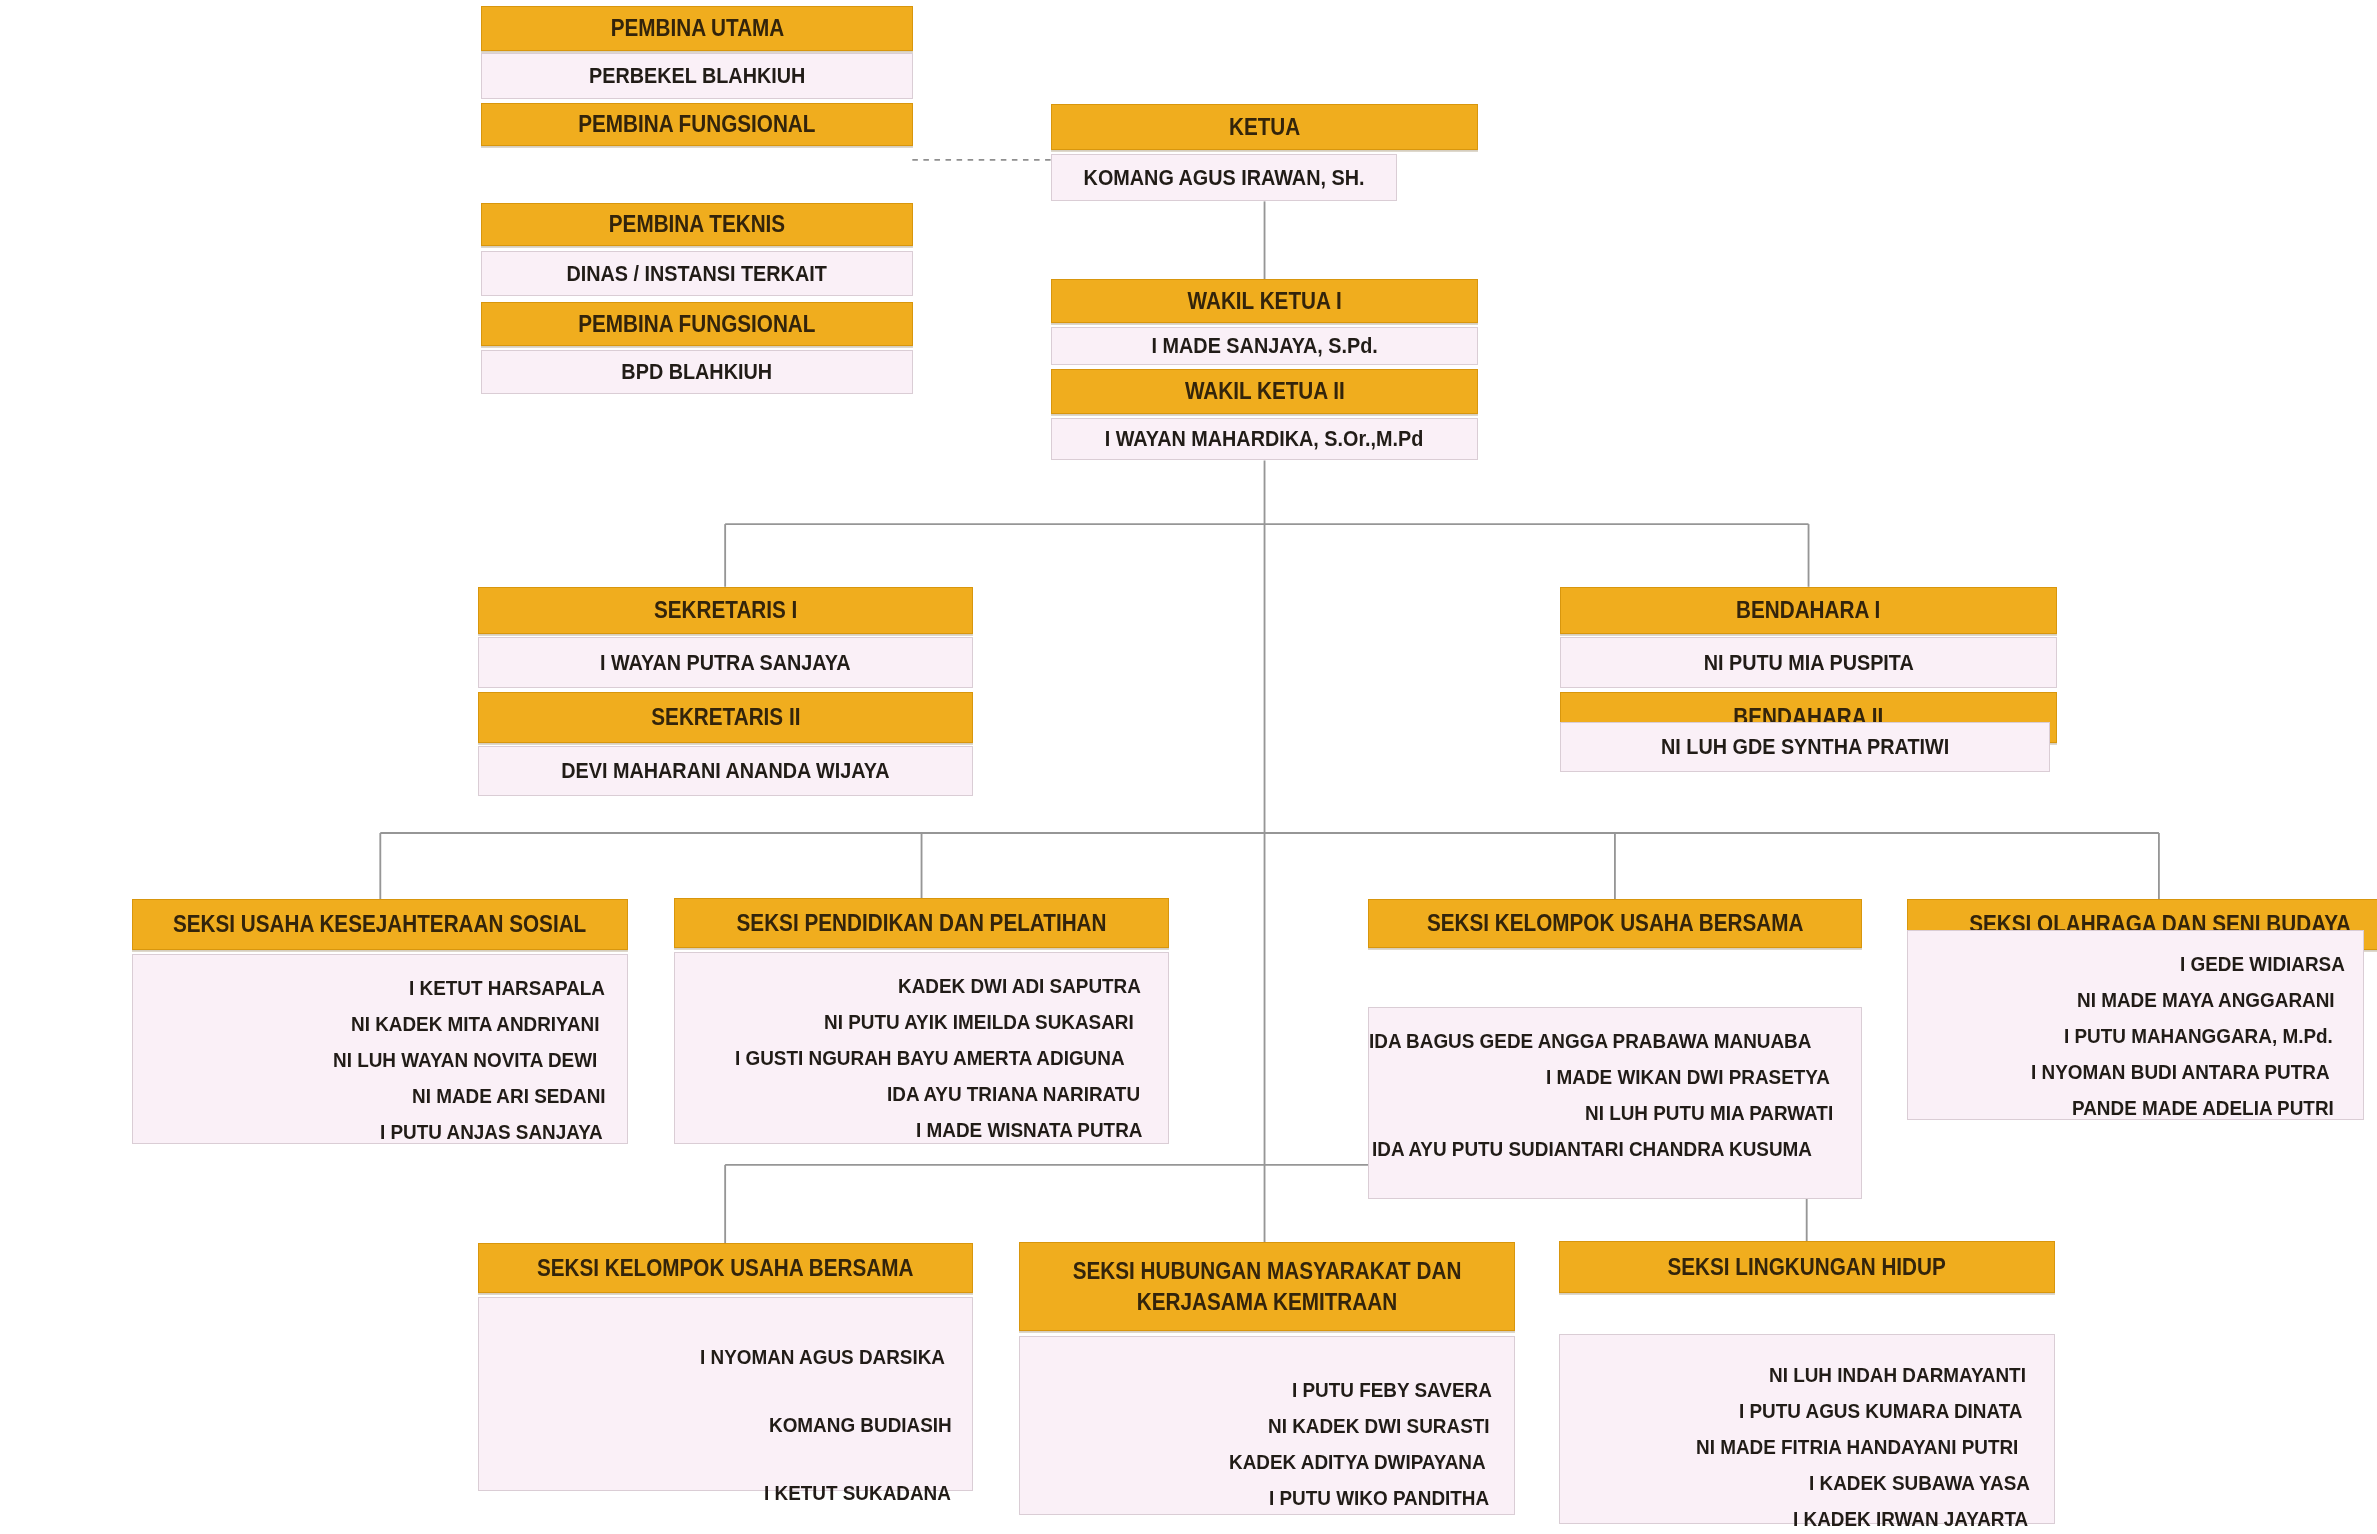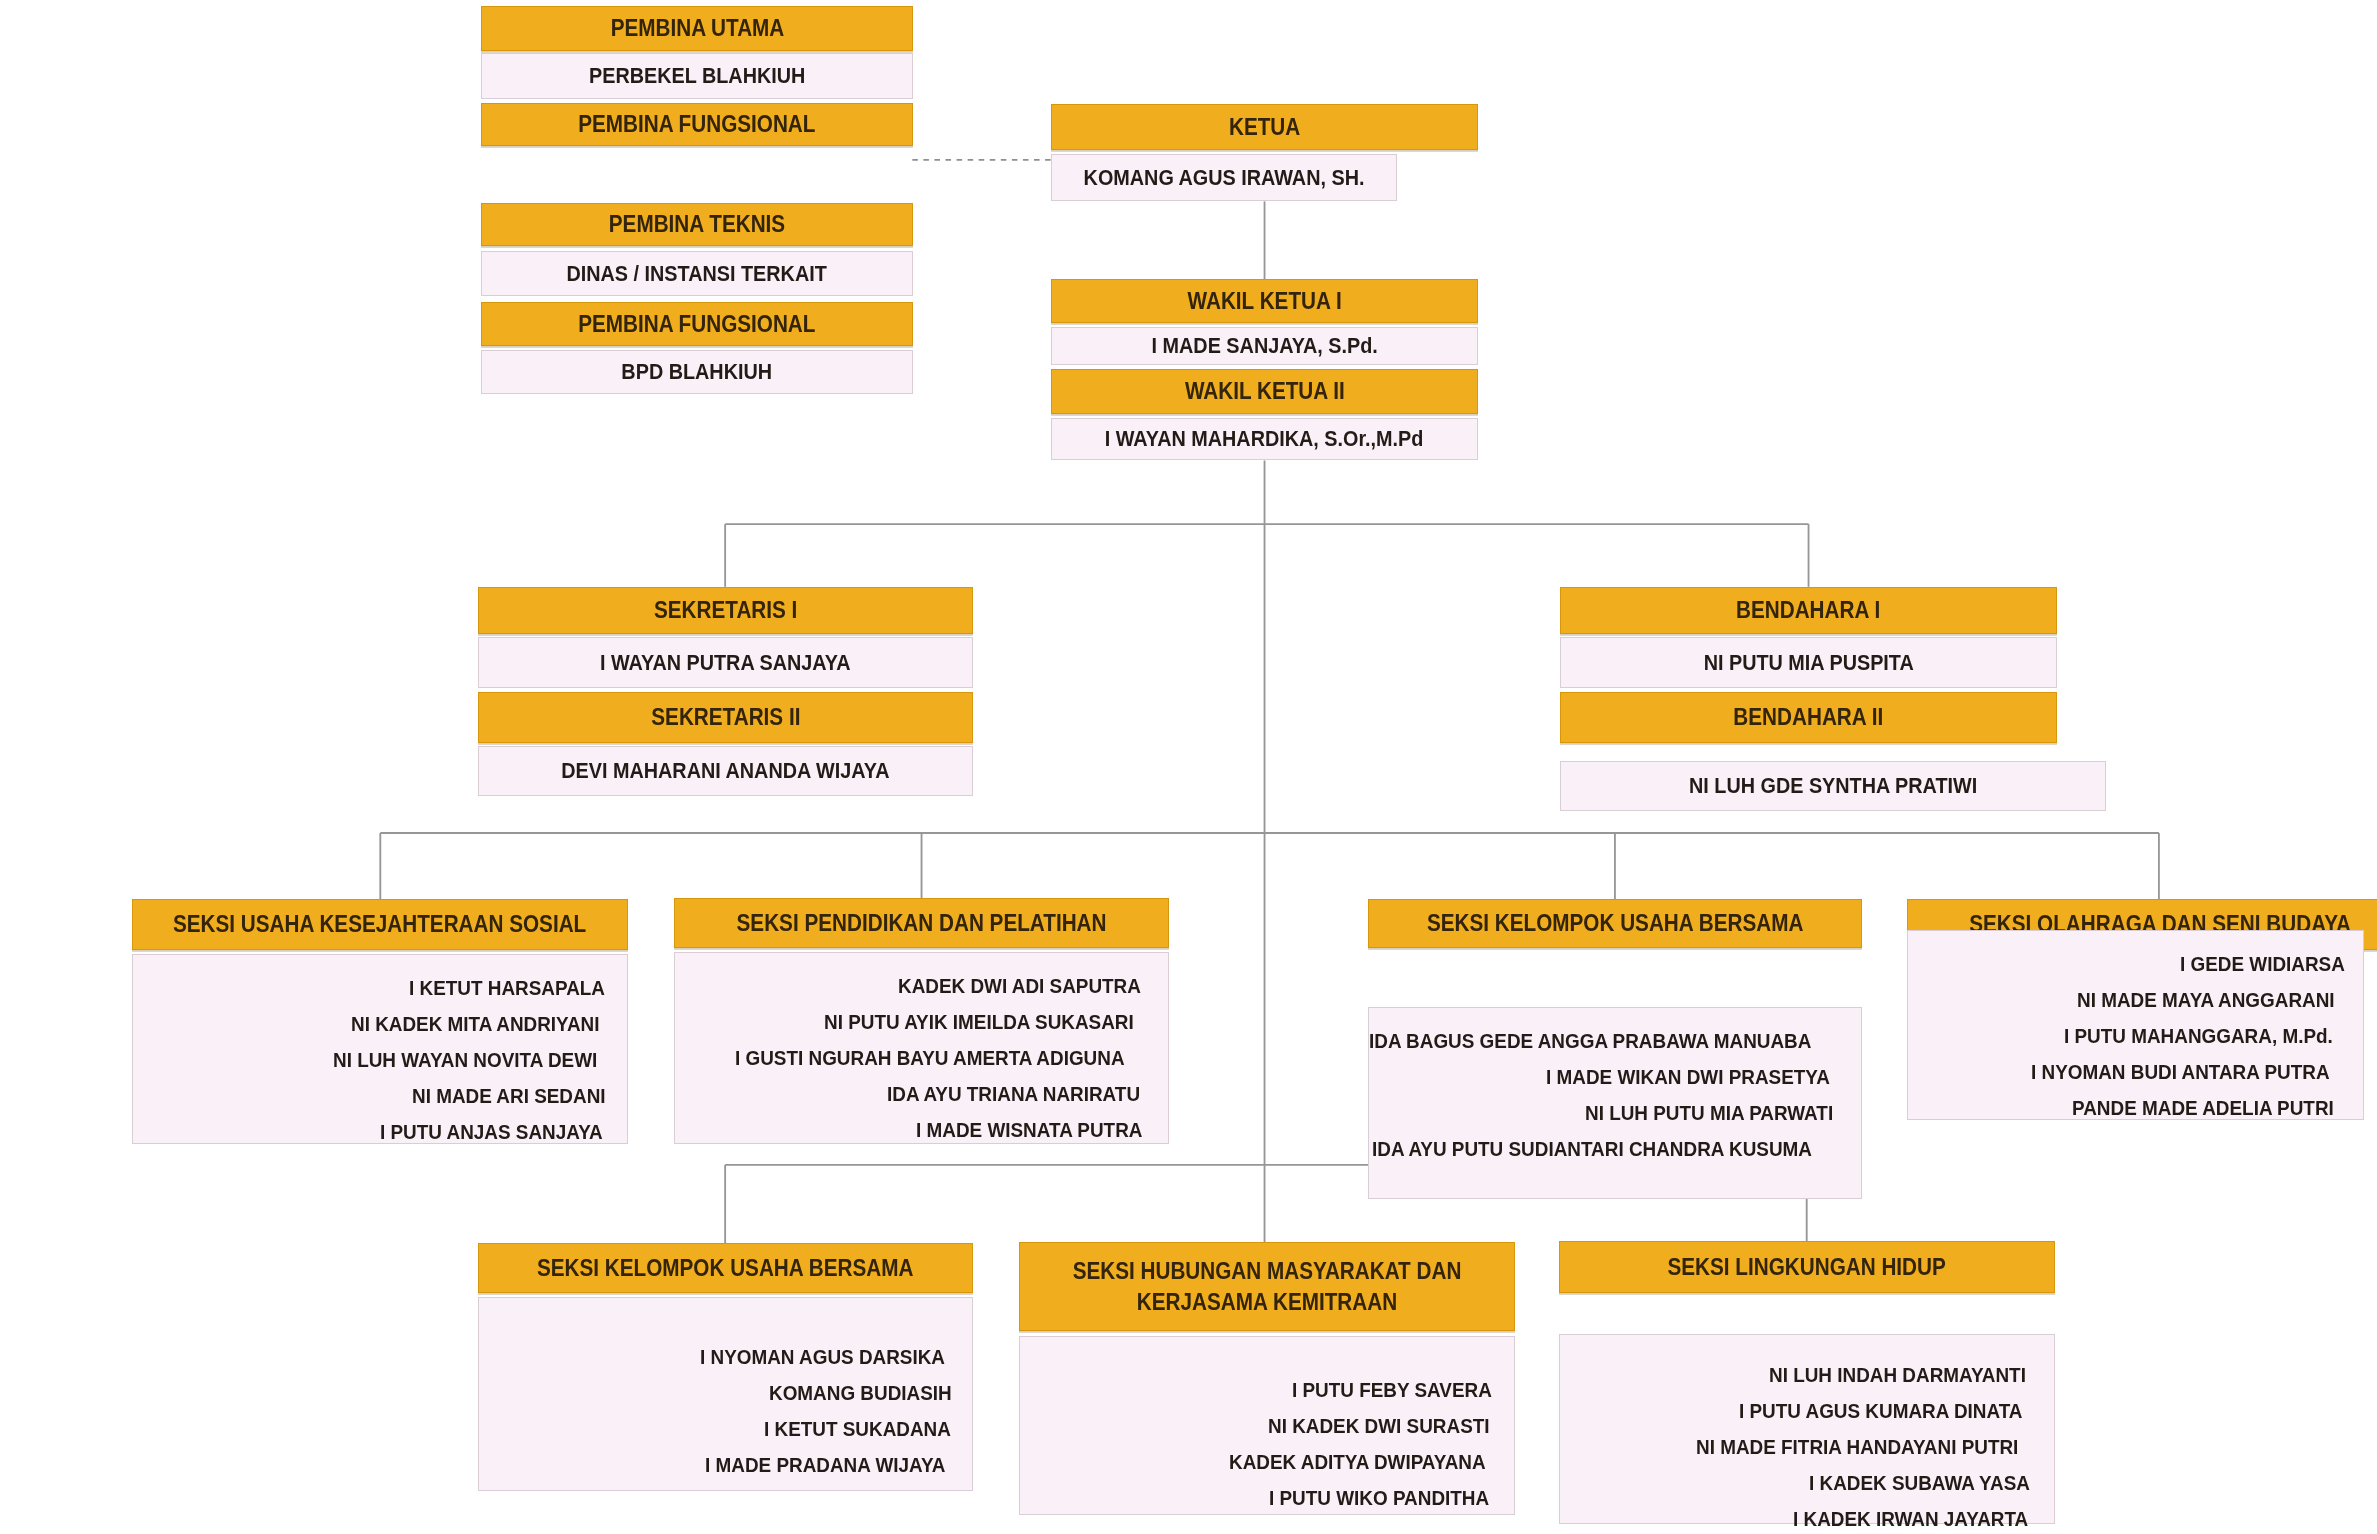--- a/index.html
+++ b/index.html
@@ -17,21 +17,21 @@
   .pink { background:#FAF0F7; border:0.9px solid #DACDD5; color:#211C17; }
   .hdr  { font-size:23px; }
   .hdr2 { font-size:23px; line-height:31px; padding:0 28px; }
   .name { font-size:22px; }
   .cond { display:inline-block; transform:scaleX(0.9); white-space:nowrap; }
   .condwrap { display:inline-block; transform:scaleX(0.9); }
   .members { flex-direction:column; align-items:flex-end; justify-content:flex-start;
              text-align:left; padding-left:22px; }
   .members .m { font-size:21px; line-height:36px; white-space:nowrap;
                 transform:scaleX(0.9); transform-origin:0 50%; }
-  .pt18 { padding-top:14.8px; } .pt44 { padding-top:41px; }
+  .pt18 { padding-top:14.8px; } .pt44 { padding-top:41px;gap:32px; }
   .pt38 { padding-top:35px; } .pt26 { padding-top:22px; }
 </style>
 </head>
 <body>
 
 <div class="stage">
 
   <svg class="lines" width="2377" height="1535" viewBox="0 0 2578 1664">
     <line x1="945" y1="173" x2="1095" y2="173" stroke="#8f8f8f" stroke-width="2" stroke-dasharray="6 6"></line>
     <line x1="1327" y1="218" x2="1327" y2="303" stroke="#969696" stroke-width="2"></line>
@@ -106,21 +106,21 @@
 
   <div class="box gold hdr" style="left:1519px;top:587px;width:497px;height:47px">
       <span class="cond">BENDAHARA I</span>
     </div>
   <div class="box pink name" style="left:1519px;top:637px;width:497px;height:51px">
       <span class="cond">NI PUTU MIA PUSPITA</span>
     </div>
   <div class="box gold hdr" style="left:1519px;top:692px;width:497px;height:51px">
       <span class="cond">BENDAHARA II</span>
     </div>
-  <div class="box pink name" style="left:1519px;top:761px;width:546px;height:50px">
+  <div class="box pink name" style="left:1519px;top:722px;width:490px;height:50px">
       <span class="cond">NI LUH GDE SYNTHA PRATIWI</span>
     </div>
 
   <div class="box gold hdr" style="left:91px;top:899px;width:496px;height:51px">
       <span class="cond">SEKSI USAHA KESEJAHTERAAN SOSIAL</span>
     </div>
   <div class="box pink members pt18" style="left:91px;top:954px;width:496px;height:190px">
     <div class="m">I KETUT HARSAPALA</div>
     <div class="m">NI KADEK MITA ANDRIYANI</div>
     <div class="m">NI LUH WAYAN NOVITA DEWI</div>

